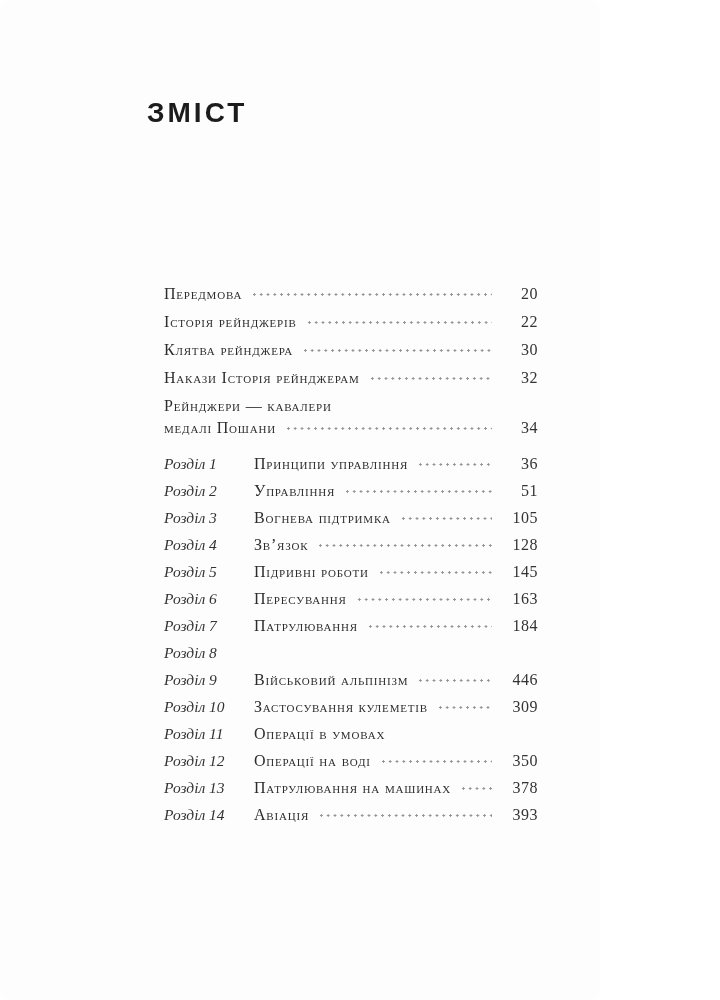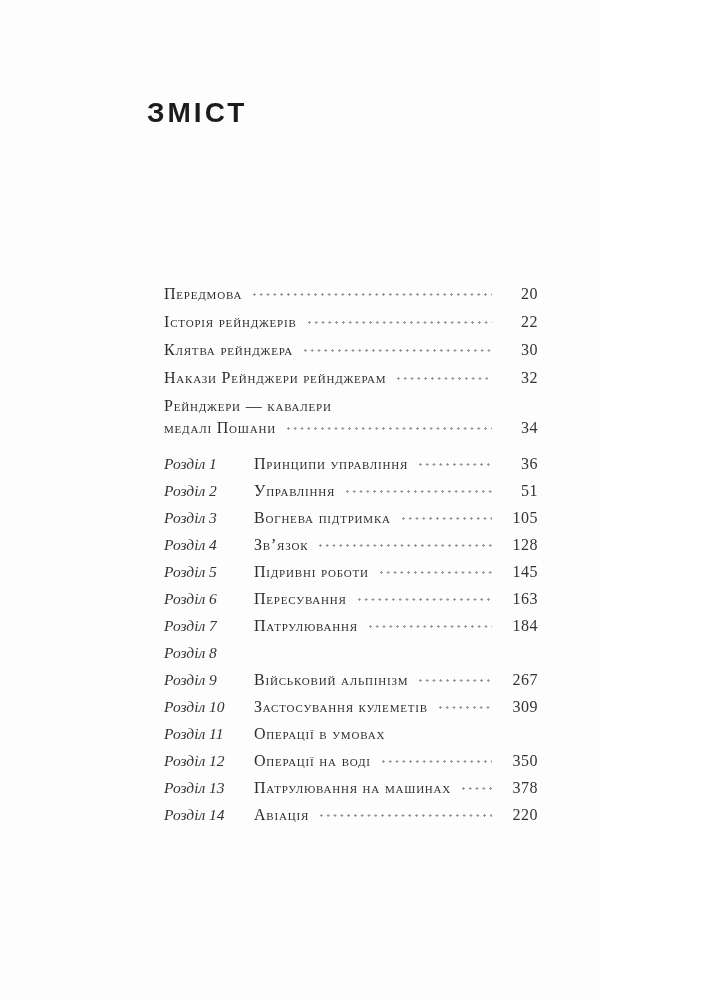--- a/index.html
+++ b/index.html
@@ -121,21 +121,21 @@
             <div class="toc-line">
               <span class="entry-title">Клятва рейнджера</span>
               <span class="leader"></span>
               <span class="page-num">30</span>
             </div>
           </div>
         </div>
         <div class="toc-entry">
           <div class="entry-lines">
             <div class="toc-line">
-              <span class="entry-title">Накази Рейнджери рейнджерам</span>
+              <span class="entry-title">Накази Історія рейнджерам</span>
               <span class="leader"></span>
               <span class="page-num">32</span>
             </div>
           </div>
         </div>
         <div class="toc-entry">
           <div class="entry-lines">
             <div class="toc-line">
               <span class="entry-title">Рейнджери — кавалери</span>
             </div>
@@ -220,21 +220,21 @@
         </div>
         <div class="toc-entry">
           <span class="chapter-label">Розділ 8</span>
         </div>
         <div class="toc-entry">
           <span class="chapter-label">Розділ 9</span>
           <div class="entry-lines">
             <div class="toc-line">
               <span class="entry-title">Військовий альпінізм</span>
               <span class="leader"></span>
-              <span class="page-num">267</span>
+              <span class="page-num">446</span>
             </div>
           </div>
         </div>
         <div class="toc-entry">
           <span class="chapter-label">Розділ 10</span>
           <div class="entry-lines">
             <div class="toc-line">
               <span class="entry-title">Застосування кулеметів</span>
               <span class="leader"></span>
               <span class="page-num">309</span>
@@ -268,19 +268,19 @@
               <span class="page-num">378</span>
             </div>
           </div>
         </div>
         <div class="toc-entry">
           <span class="chapter-label">Розділ 14</span>
           <div class="entry-lines">
             <div class="toc-line">
               <span class="entry-title">Авіація</span>
               <span class="leader"></span>
-              <span class="page-num">220</span>
+              <span class="page-num">393</span>
             </div>
           </div>
         </div>
       </div>
   </div>
 </div>
 
 </body></html>

